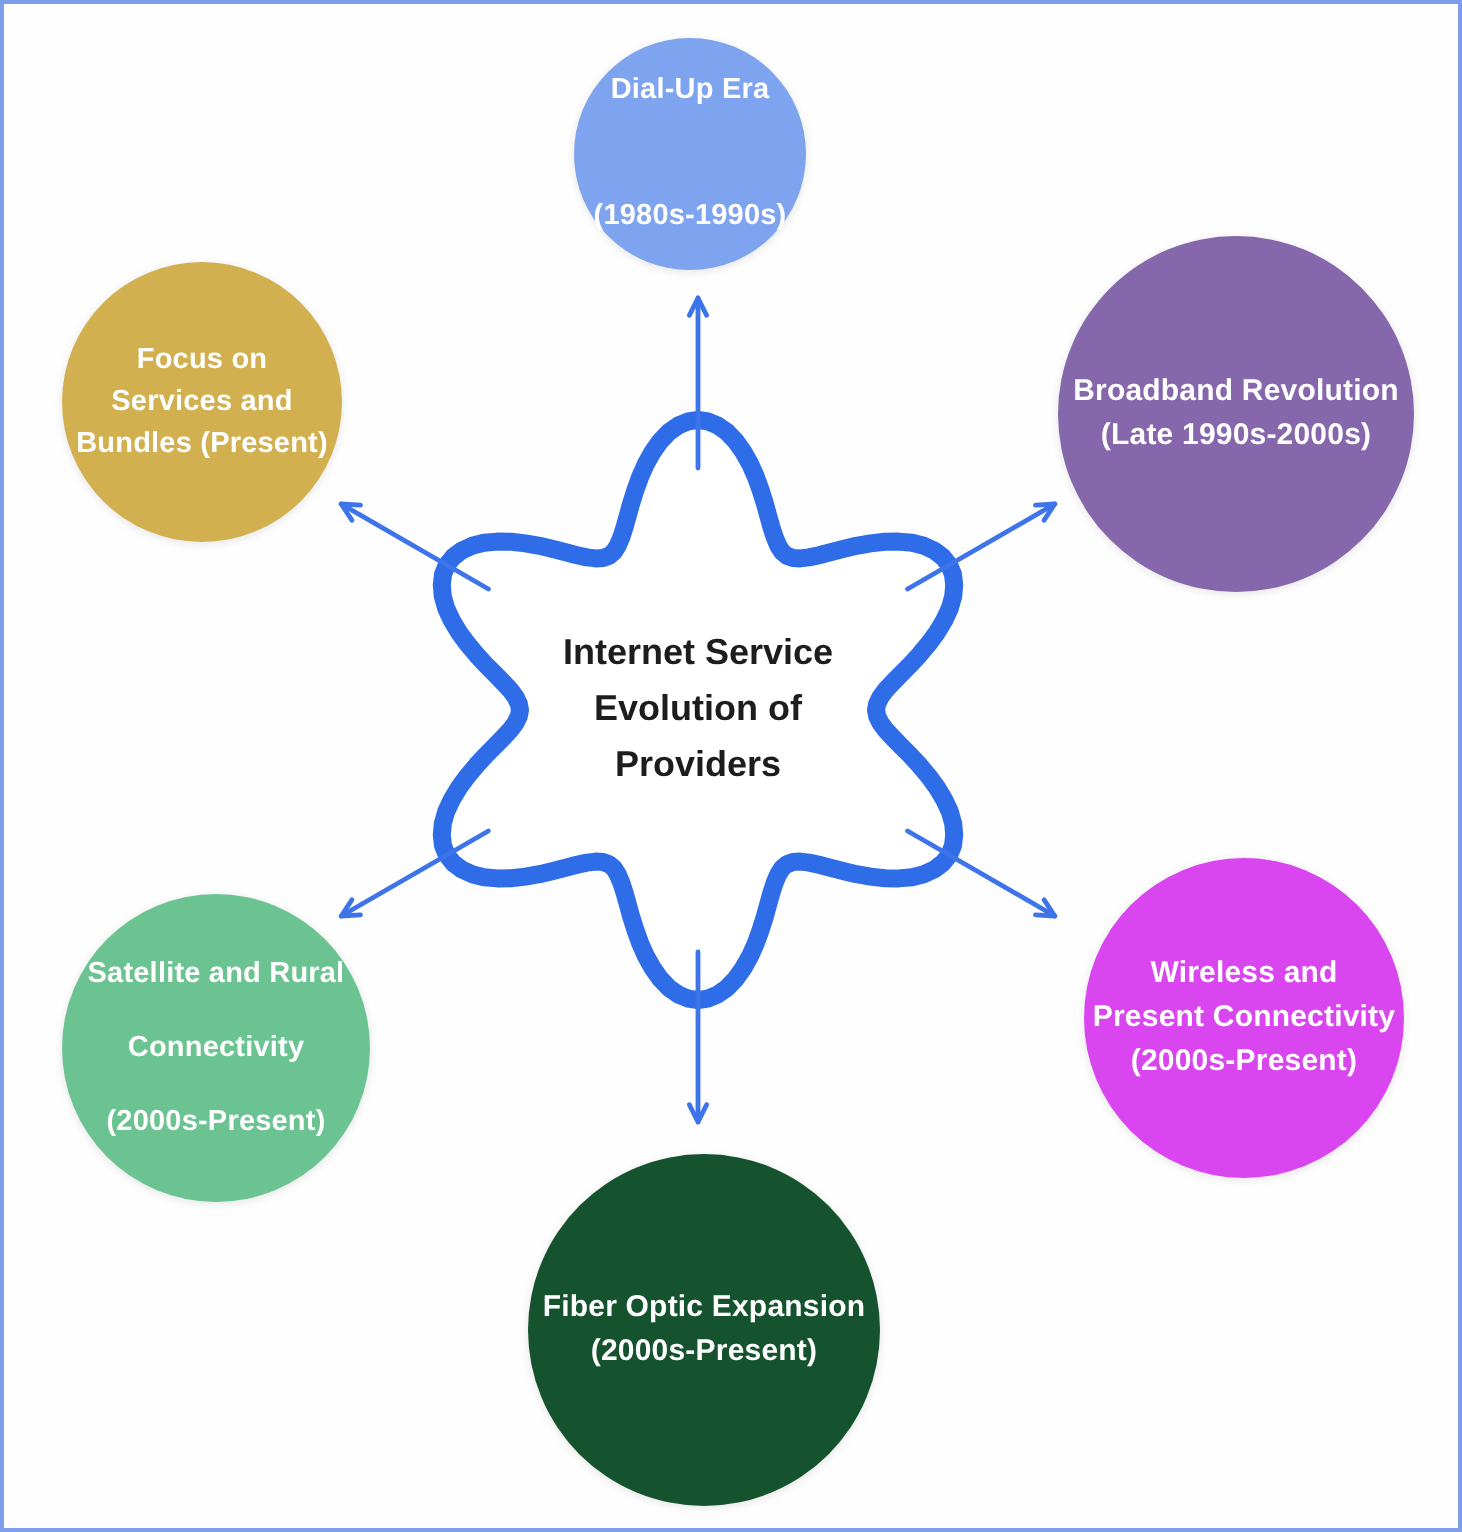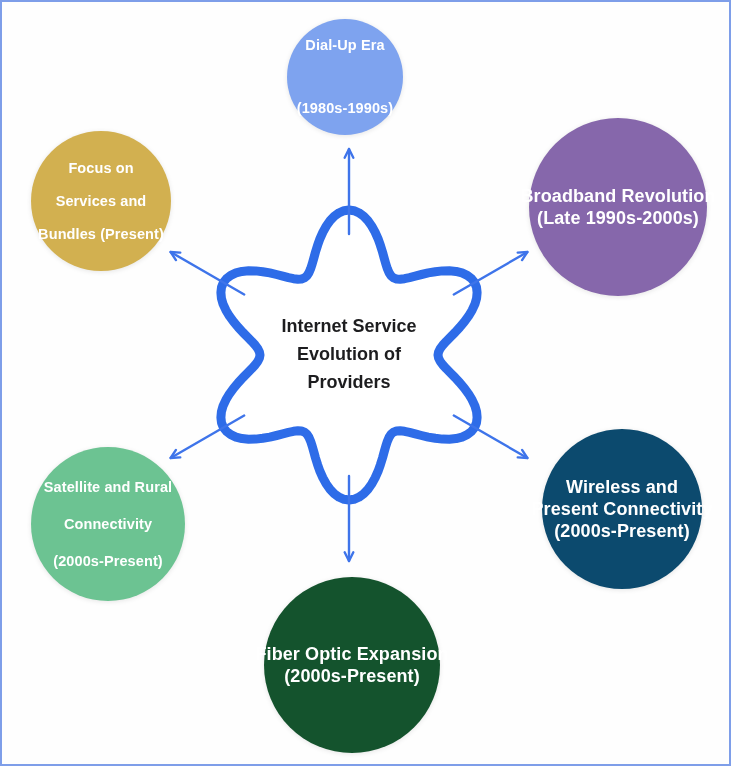--- a/index.html
+++ b/index.html
@@ -17,29 +17,29 @@
   .node {
     position: absolute;
     border-radius: 50%;
     display: flex;
     flex-direction: column;
     align-items: center;
     justify-content: center;
     text-align: center;
     color: #ffffff;
     font-weight: 700;
-    font-size: 18px;
+    font-size: 15px;
     line-height: 22px;
     box-shadow: 0 1px 5px rgba(0,0,0,0.10);
     letter-spacing: 0.1px;
   }
   .node span { display: block; white-space: nowrap; }
   .node-dialup    { left: 285px; top: 17px;  width: 116px; height: 116px; font-size: 14.5px; line-height: 21px; }
   .node-broadband { left: 527px; top: 116px; width: 178px; height: 178px; }
-  .node-focus     { left: 29px;  top: 129px; width: 140px; height: 140px; font-size: 14.5px; line-height: 21px; gap: 12px; }
+  .node-focus     { left: 29px;  top: 129px; width: 140px; height: 140px; font-size: 14.5px; line-height: 21px; }
   .node-satellite { left: 29px;  top: 445px; width: 154px; height: 154px; font-size: 14.5px; line-height: 21px; }
   .node-wireless  { left: 540px; top: 427px; width: 160px; height: 160px; }
   .node-fiber     { left: 262px; top: 575px; width: 176px; height: 176px; }
   .center-title {
     position: absolute;
     left: 227px; top: 310px;
     width: 240px;
     text-align: center;
     font-size: 18px;
     font-weight: 700;
@@ -91,21 +91,21 @@
     <span>Services and</span>
     <span>Bundles (Present)</span>
   </div>
 
   <div class="node node-satellite" style="background-color: rgb(108, 195, 146); gap: 16px;">
     <span>Satellite and Rural</span>
     <span>Connectivity</span>
     <span>(2000s-Present)</span>
   </div>
 
-  <div class="node node-wireless" style="background-color: #0c4a6e;">
+  <div class="node node-wireless" style="background-color: #d946ef;">
     <span>Wireless and</span>
     <span>Present Connectivity</span>
     <span>(2000s-Present)</span>
   </div>
 
   <div class="node node-fiber" style="background-color: #14532d;">
     <span>Fiber Optic Expansion</span>
     <span>(2000s-Present)</span>
   </div>
 

